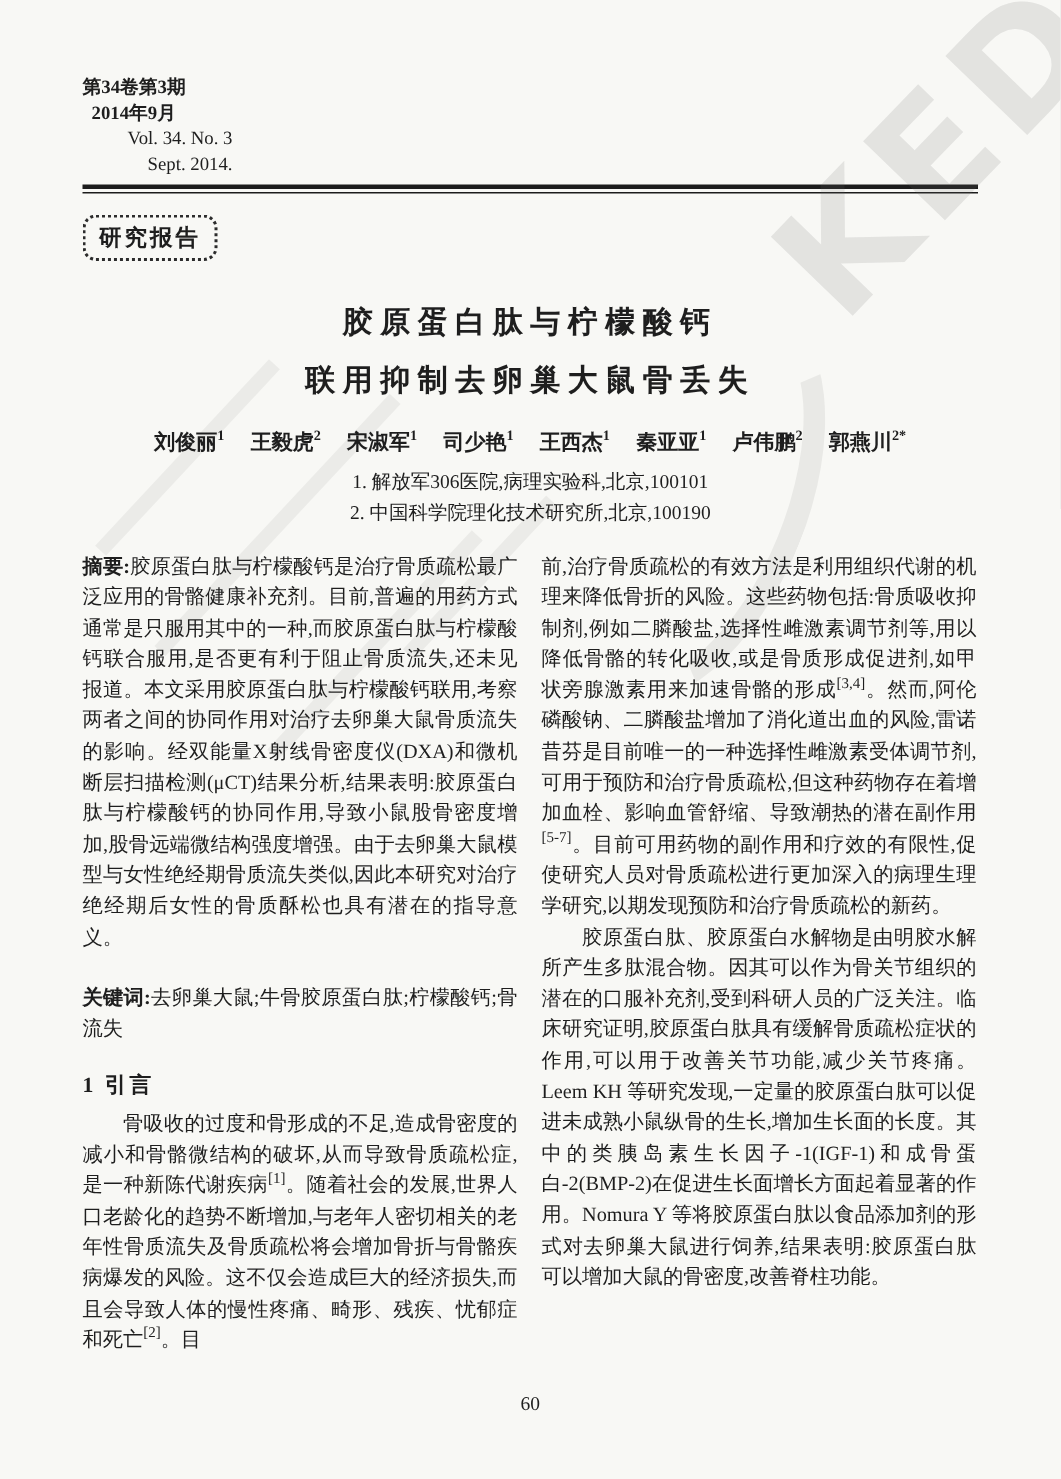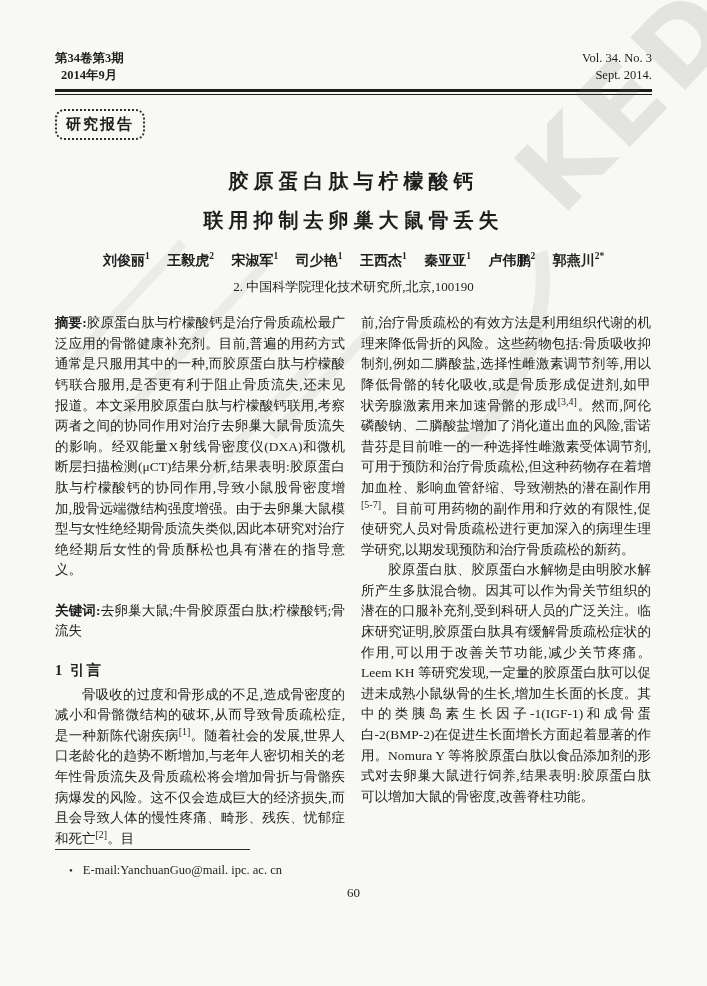--- a/index.html
+++ b/index.html
@@ -29,21 +29,21 @@
     border-right-color:rgba(0,0,0,0.06);
     border-radius:50%;
     transform:rotate(22deg);
   }
   .wm-bar{background:rgba(0,0,0,0.05);height:10px;transform:rotate(-47deg);}
   .wm-bar.b1{left:70px;top:345px;width:230px;}
   .wm-bar.b2{left:150px;top:425px;width:200px;}
   .wm-bar.b3{left:40px;top:300px;width:170px;}
   .wm-bar.b4{left:250px;top:380px;width:140px;}
   
-  .header{position:relative;z-index:1;display:flex;align-items:flex-start;}
+  .header{position:relative;z-index:1;display:flex;align-items:flex-start;flex-direction:column;}
   .hdr-left{width:120px;font-size:12.5px;font-weight:bold;line-height:17px;}
   .hdr-left .l2{padding-left:6px;font-weight:bold;}
   .hdr-center{flex:1;text-align:center;}
   .hdr-center .cn{font-size:14.5px;font-weight:bold;letter-spacing:9px;line-height:17px;}
   .hdr-center .en{font-size:12px;font-weight:bold;line-height:16px;}
   .hdr-right{width:100px;text-align:right;font-size:12.5px;font-weight:normal;line-height:17px;}
   .hdr-rule-thick{height:2.5px;background:#1c1c1c;margin-top:5px;}
   .hdr-rule-thin{height:1px;background:#1c1c1c;margin-top:2px;}
   
   .stamp{
@@ -128,39 +128,36 @@
     <span class="au"><span>宋淑军</span><sup>1</sup></span>
     <span class="au"><span>司少艳</span><sup>1</sup></span>
     <span class="au"><span>王西杰</span><sup>1</sup></span>
     <span class="au"><span>秦亚亚</span><sup>1</sup></span>
     <span class="au"><span>卢伟鹏</span><sup>2</sup></span>
     <span class="au"><span>郭燕川</span><sup>2*</sup></span>
   </div>
 
   
   <div class="affils">
+    <div>1. 解放军306医院,病理实验科,北京,100101</div>
     <div>2. 中国科学院理化技术研究所,北京,100190</div>
   </div>
 
   
   <div class="columns">
 
     <div class="col col-left">
       <p><span class="lbl">摘要:</span><span>胶原蛋白肽与柠檬酸钙是治疗骨质疏松最广泛应用的骨骼健康补充剂。目前,普遍的用药方式通常是只服用其中的一种,而胶原蛋白肽与柠檬酸钙联合服用,是否更有利于阻止骨质流失,还未见报道。本文采用胶原蛋白肽与柠檬酸钙联用,考察两者之间的协同作用对治疗去卵巢大鼠骨质流失的影响。经双能量X射线骨密度仪(DXA)和微机断层扫描检测(μCT)结果分析,结果表明:胶原蛋白肽与柠檬酸钙的协同作用,导致小鼠股骨密度增加,股骨远端微结构强度增强。由于去卵巢大鼠模型与女性绝经期骨质流失类似,因此本研究对治疗绝经期后女性的骨质酥松也具有潜在的指导意义。</span></p>
 
       <p class="blk-gap"><span class="lbl">关键词:</span><span>去卵巢大鼠;牛骨胶原蛋白肽;柠檬酸钙;骨流失</span></p>
 
       <div class="sec-head">1  引言</div>
 
       <p class="indent"><span>骨吸收的过度和骨形成的不足,造成骨密度的减小和骨骼微结构的破坏,从而导致骨质疏松症,是一种新陈代谢疾病</span><sup class="ref">[1]</sup><span>。随着社会的发展,世界人口老龄化的趋势不断增加,与老年人密切相关的老年性骨质流失及骨质疏松将会增加骨折与骨骼疾病爆发的风险。这不仅会造成巨大的经济损失,而且会导致人体的慢性疼痛、畸形、残疾、忧郁症和死亡</span><sup class="ref">[2]</sup><span>。目</span></p>
 
-      <div class="footnote">
-        <div class="fn-rule"></div>
-        <div class="fn-line"><span class="mark">•</span><span>E-mail:YanchuanGuo@mail. ipc. ac. cn</span></div>
-      </div>
     </div>
 
     <div class="col">
       <p><span>前,治疗骨质疏松的有效方法是利用组织代谢的机理来降低骨折的风险。这些药物包括:骨质吸收抑制剂,例如二膦酸盐,选择性雌激素调节剂等,用以降低骨骼的转化吸收,或是骨质形成促进剂,如甲状旁腺激素用来加速骨骼的形成</span><sup class="ref">[3,4]</sup><span>。然而,阿伦磷酸钠、二膦酸盐增加了消化道出血的风险,雷诺昔芬是目前唯一的一种选择性雌激素受体调节剂,可用于预防和治疗骨质疏松,但这种药物存在着增加血栓、影响血管舒缩、导致潮热的潜在副作用</span><sup class="ref">[5-7]</sup><span>。目前可用药物的副作用和疗效的有限性,促使研究人员对骨质疏松进行更加深入的病理生理学研究,以期发现预防和治疗骨质疏松的新药。</span></p>
       <p class="indent">胶原蛋白肽、胶原蛋白水解物是由明胶水解所产生多肽混合物。因其可以作为骨关节组织的潜在的口服补充剂,受到科研人员的广泛关注。临床研究证明,胶原蛋白肽具有缓解骨质疏松症状的作用,可以用于改善关节功能,减少关节疼痛。Leem KH 等研究发现,一定量的胶原蛋白肽可以促进未成熟小鼠纵骨的生长,增加生长面的长度。其中的类胰岛素生长因子-1(IGF-1)和成骨蛋白-2(BMP-2)在促进生长面增长方面起着显著的作用。Nomura Y 等将胶原蛋白肽以食品添加剂的形式对去卵巢大鼠进行饲养,结果表明:胶原蛋白肽可以增加大鼠的骨密度,改善脊柱功能。</p>
     </div>
 
   </div>
 
   

